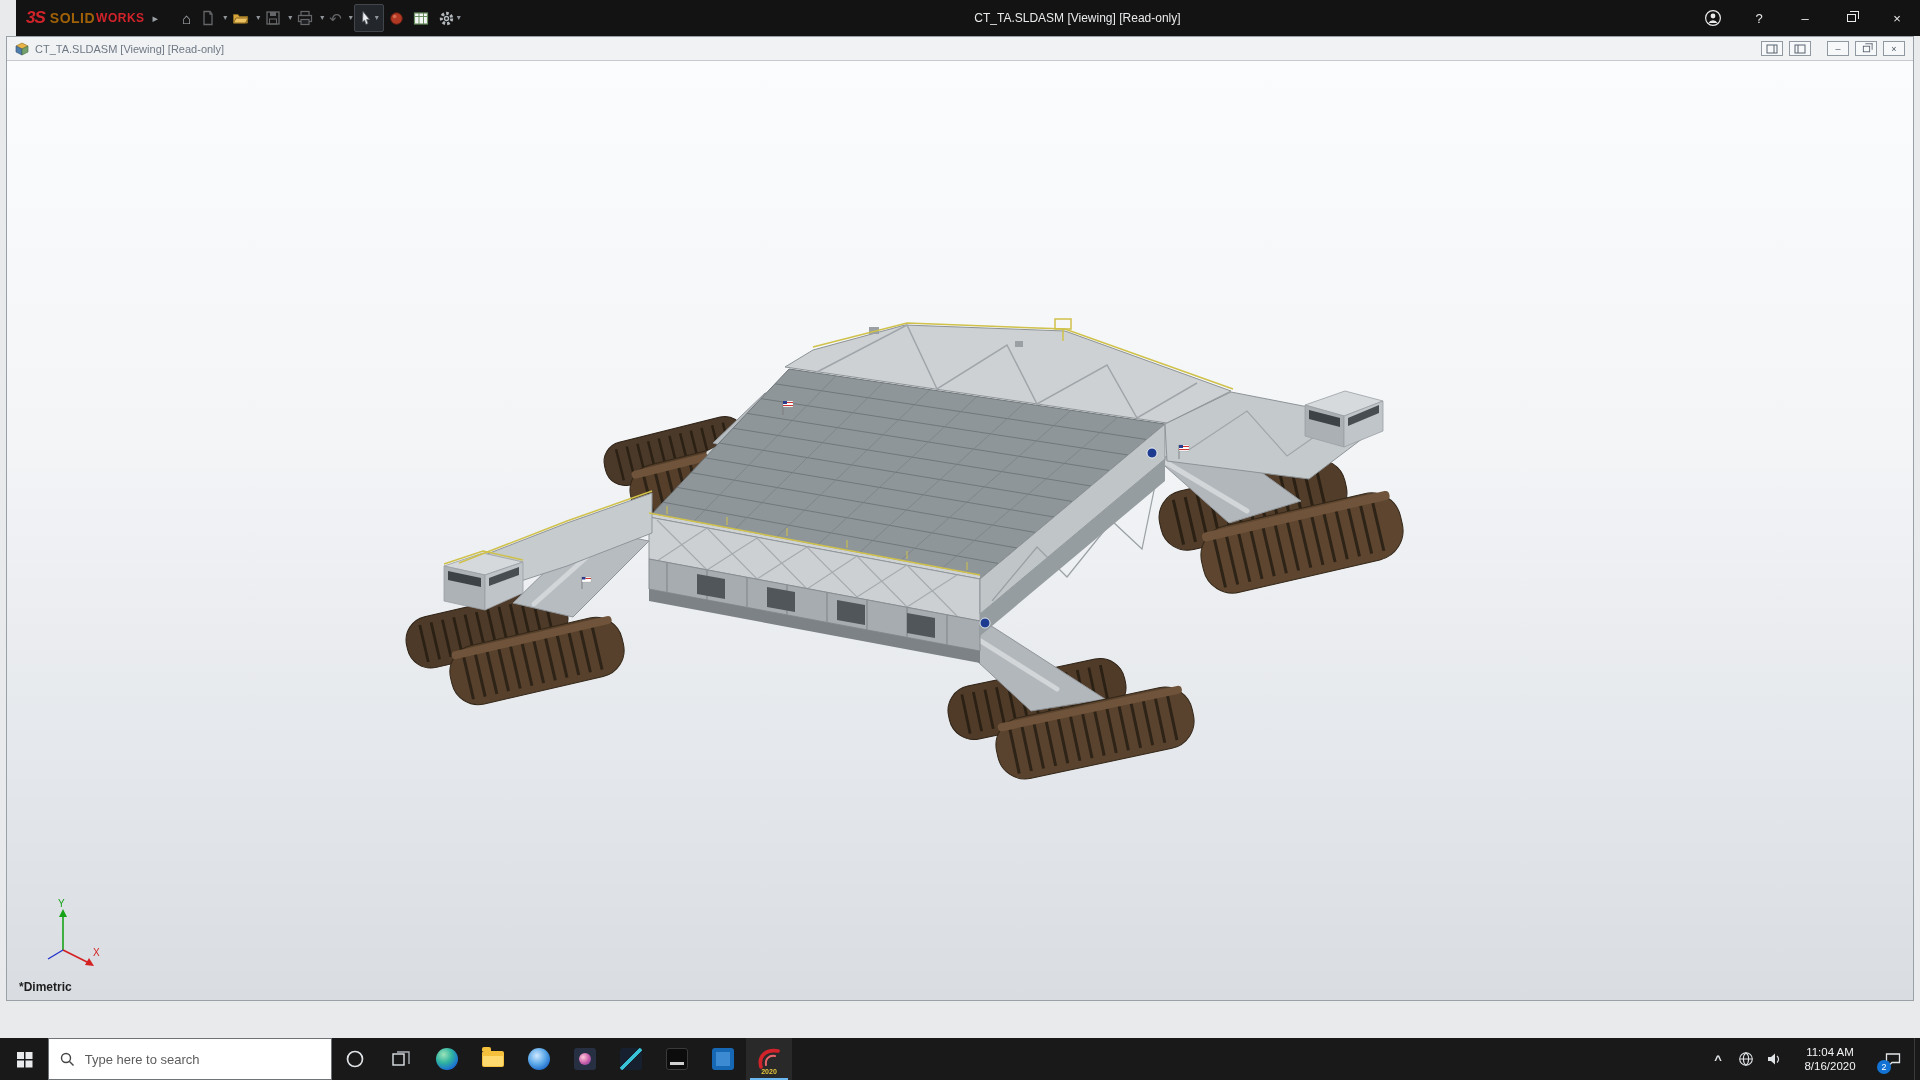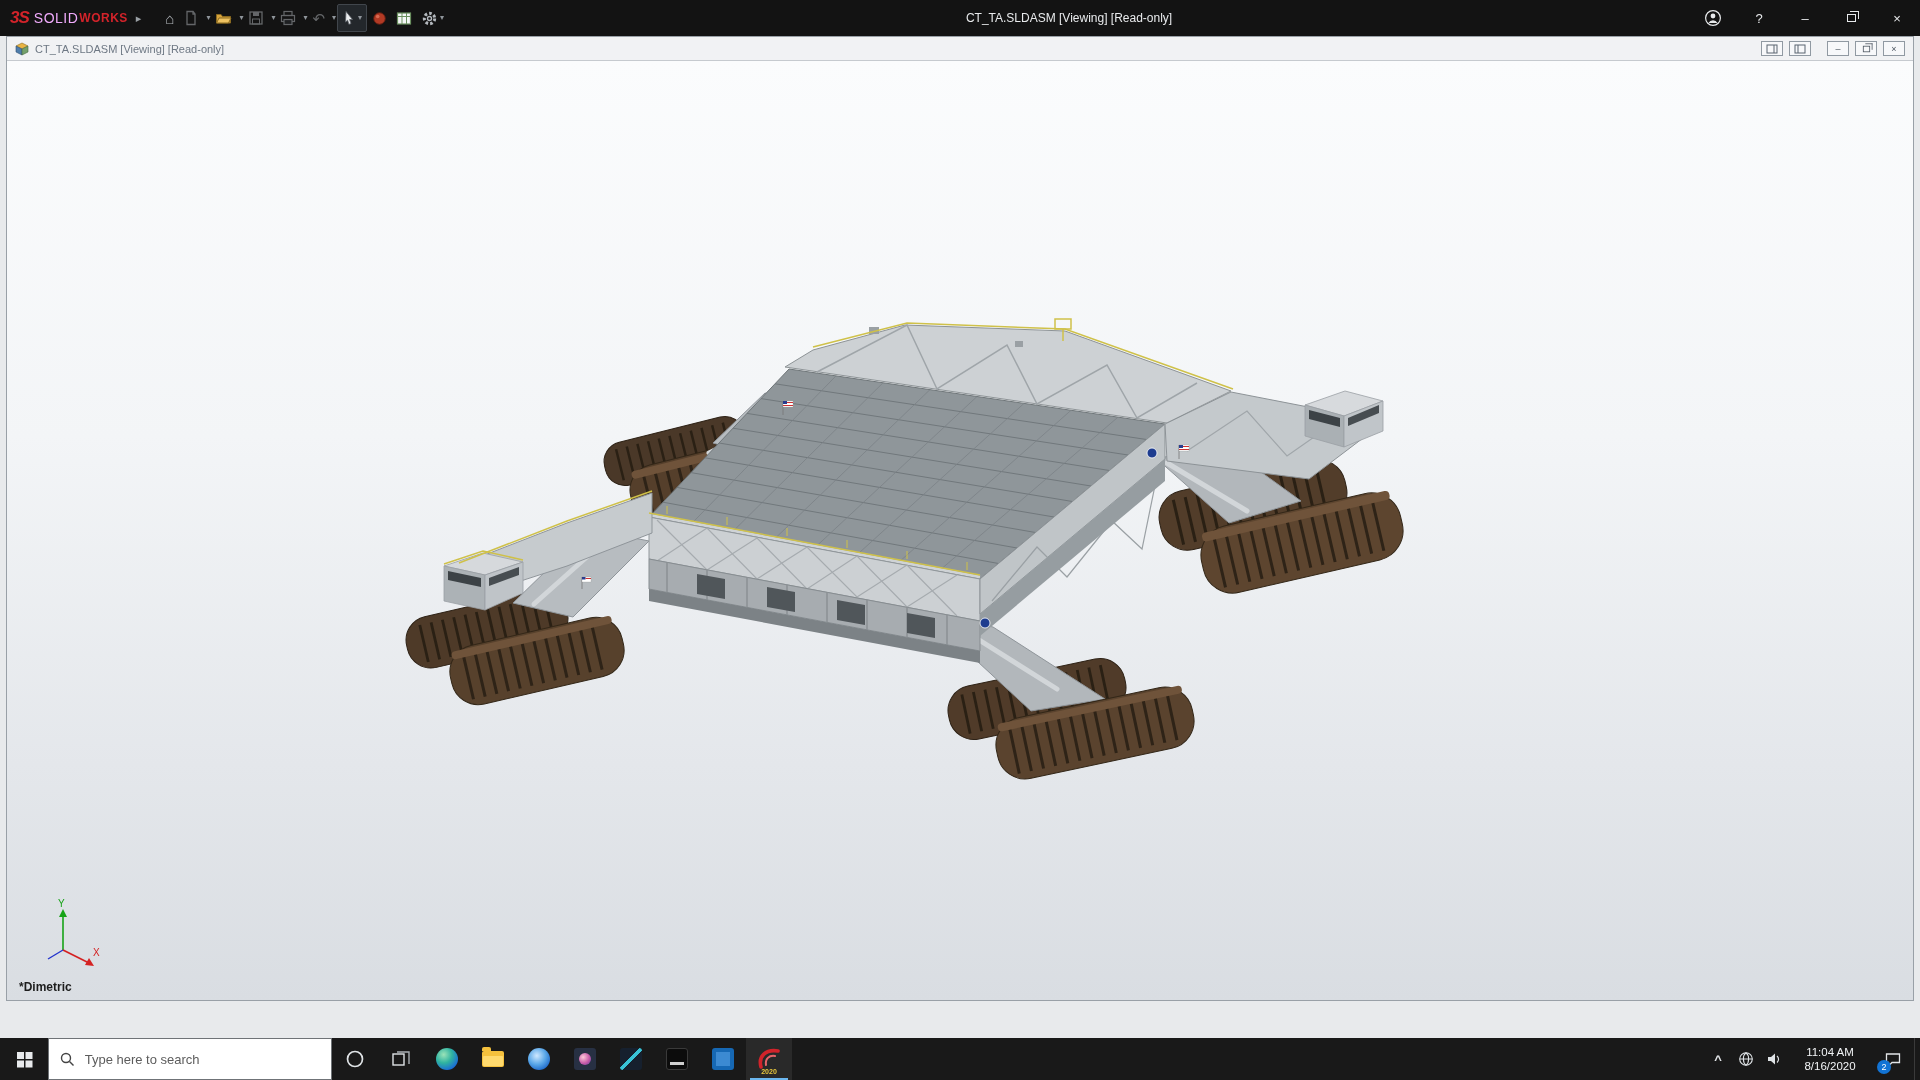--- a/index.html
+++ b/index.html
@@ -1,24 +1,24 @@
 <!DOCTYPE html>
 <html><head>
 <meta charset="utf-8">
 <style>
   html,body{margin:0;padding:0;width:1920px;height:1080px;overflow:hidden;
     font-family:"Liberation Sans","DejaVu Sans",sans-serif;background:#e8eaec;}
   *{box-sizing:border-box;}
 
   
-  .app-titlebar{position:absolute;top:0;left:0;right:0;height:36px;background:#131313;
+  .app-titlebar{position:absolute;top:0;left:16px;right:0;height:36px;background:#131313;
     display:flex;align-items:center;color:#d6d9dc;z-index:30;}
   .brand{display:flex;align-items:center;gap:5px;padding-left:10px;}
   .brand-mark{color:#d2232a;font-weight:bold;font-style:italic;font-size:17px;letter-spacing:-1px;}
-  .brand-solid{color:#f0abfc;font-weight:normal;font-size:14px;letter-spacing:.5px;}
+  .brand-solid{color:#a16207;font-weight:bold;font-size:14px;letter-spacing:.5px;}
   .brand-works{color:#d2232a;font-weight:bold;font-size:12px;letter-spacing:.5px;margin-left:-4px;}
   .flyout{color:#9aa0a5;font-size:11px;margin-left:8px;}
   .toolbar{display:flex;align-items:center;margin-left:20px;gap:1px;}
   .tb{height:28px;display:flex;align-items:center;padding:0 4px;border-radius:2px;}
   .tb svg{display:block;}
   .tb .glyph{font-size:15px;color:#b4b9be;line-height:1;}
   .tb.dim{opacity:.5;}
   .tb.active{border:1px solid #41464c;background:#23272b;}
   .caret{font-size:8px;color:#8f959b;margin-left:2px;line-height:1;}
   .app-title{flex:1;text-align:center;font-size:12px;color:#e8eaec;white-space:nowrap;overflow:hidden;}

